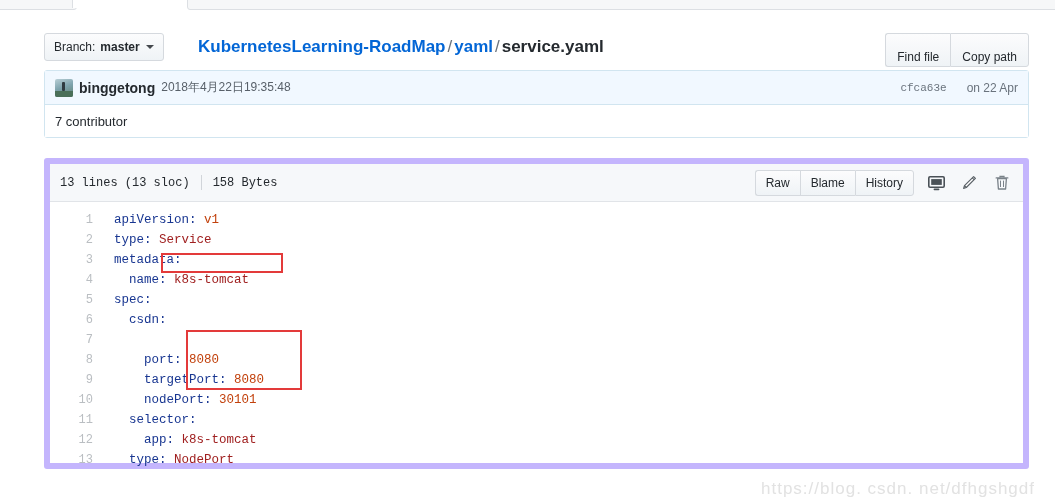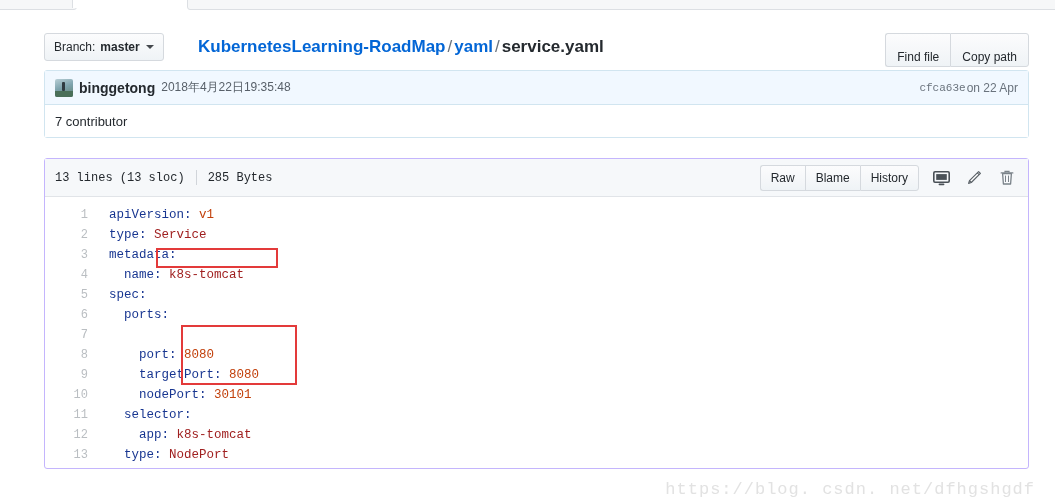--- a/index.html
+++ b/index.html
@@ -193,41 +193,41 @@
     display: flex;
     align-items: center;
     font-size: 12px;
     color: #6a737d;
   }
   .commit-hash {
     font-family: "Liberation Mono", monospace;
     font-size: 11px;
     color: #6a737d;
     cursor: pointer;
-    margin-right: 1px;
+    margin-right: 20px;
   }
   .contrib-row {
     background: #ffffff;
     height: 32px;
     display: flex;
     align-items: center;
     padding: 0 10px;
     font-size: 13px;
     color: #24292e;
     box-sizing: border-box;
   }
 
   
   .blob-box {
     position: absolute;
     top: 149px;
     left: 44px;
     right: 26px;
     bottom: 34px;
-    border: 1px solid #c4b5fd;
+    border: 6px solid #c4b5fd;
     border-radius: 3px;
     box-sizing: border-box;
     background: #ffffff;
   }
   .blob-head {
     height: 38px;
     background: #f6f8fa;
     border-bottom: 1px solid #e1e4e8;
     display: flex;
     align-items: center;
@@ -323,21 +323,21 @@
     pointer-events: none;
   }
   .annot-1 { left: 111px; top: 51px; width: 122px; height: 20px; }
   .annot-2 { left: 136px; top: 128px; width: 116px; height: 60px; }
 
   
   .watermark {
     position: absolute;
     right: 20px;
     bottom: 4px;
-    font-family: Liberation Mono, monospace;
+    font-family: Liberation Sans, sans-serif;
     font-size: 17px;
     letter-spacing: 1px;
     color: #e2e2e2;
     white-space: nowrap;
     user-select: none;
   }
 </style>
 </head>
 <body>
 
@@ -381,21 +381,21 @@
       <span>7 contributor</span>
     </div>
   </div>
 
   <div class="blob-box">
 
     <div class="blob-head">
       <div class="blob-meta">
         <span>13 lines (13 sloc)</span>
         <span class="divider"></span>
-        <span>285 Bytes</span>
+        <span>158 Bytes</span>
       </div>
 
       <div class="blob-actions">
         <div class="btn-group">
           <button>Raw</button>
           <button>Blame</button>
           <button>History</button>
         </div>
 
         <div class="icon-btn">
@@ -426,21 +426,21 @@
       </div>
     </div>
 
     <div class="code-area">
       <div id="code-lines">
           <div class="code-line"><span class="ln">1</span><span class="lc"><span class="k">apiVersion:</span><span class="p"> </span><span class="v">v1</span></span></div>
           <div class="code-line"><span class="ln">2</span><span class="lc"><span class="k">type:</span><span class="p"> </span><span class="str">Service</span></span></div>
           <div class="code-line"><span class="ln">3</span><span class="lc"><span class="k">metadata:</span></span></div>
           <div class="code-line"><span class="ln">4</span><span class="lc">  <span class="k">name:</span><span class="p"> </span><span class="str">k8s-tomcat</span></span></div>
           <div class="code-line"><span class="ln">5</span><span class="lc"><span class="k">spec:</span></span></div>
-          <div class="code-line"><span class="ln">6</span><span class="lc">  <span class="k">ports:</span></span></div>
+          <div class="code-line"><span class="ln">6</span><span class="lc">  <span class="k">csdn:</span></span></div>
           <div class="code-line"><span class="ln">7</span></div>
           <div class="code-line"><span class="ln">8</span><span class="lc">    <span class="k">port:</span><span class="p"> </span><span class="v">8080</span></span></div>
           <div class="code-line"><span class="ln">9</span><span class="lc">    <span class="k">targetPort:</span><span class="p"> </span><span class="v">8080</span></span></div>
           <div class="code-line"><span class="ln">10</span><span class="lc">    <span class="k">nodePort:</span><span class="p"> </span><span class="v">30101</span></span></div>
           <div class="code-line"><span class="ln">11</span><span class="lc">  <span class="k">selector:</span></span></div>
           <div class="code-line"><span class="ln">12</span><span class="lc">    <span class="k">app:</span><span class="p"> </span><span class="str">k8s-tomcat</span></span></div>
           <div class="code-line"><span class="ln">13</span><span class="lc">  <span class="k">type:</span><span class="p"> </span><span class="str">NodePort</span></span></div>
         </div>
       <div class="annot annot-1"></div>
       <div class="annot annot-2"></div>

